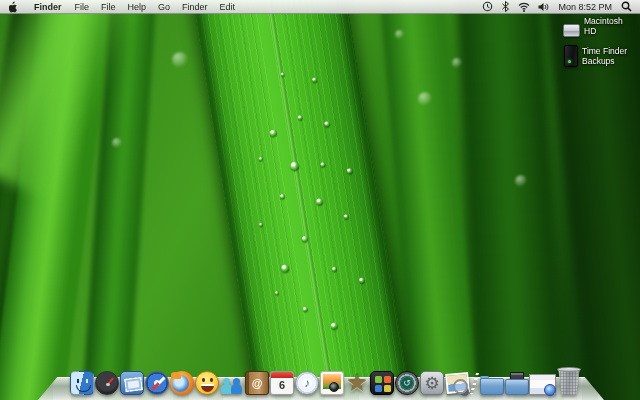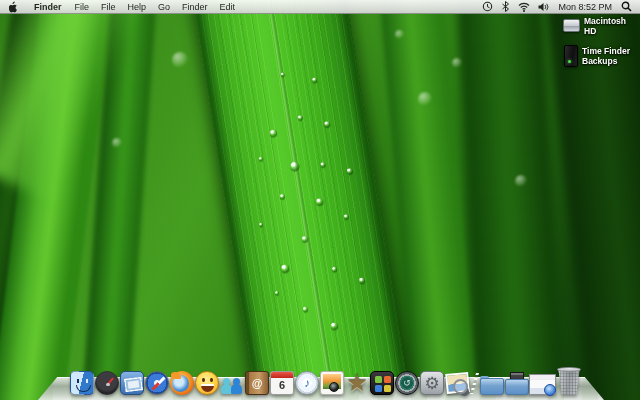--- a/index.html
+++ b/index.html
@@ -50,21 +50,21 @@
   .apple { padding:0 8px 0 9px; display:flex; align-items:center; }
   .mb-item { padding:16px 6px; line-height:14px; }
   .mb-item.app { font-weight:bold; padding:0 7px; }
   .mb-right { margin-left:auto; display:flex; align-items:center; height:100%; }
   .st-ic { padding:0 4px; display:flex; align-items:center; }
   .clock { padding:0 5px; white-space:nowrap; }
   .spot { padding:0 8px 0 4px; display:flex; align-items:center; }
 
   
   .dsk-icons { position:absolute; top:15px; right:6px; z-index:20; }
-  .dsk-item { display:flex; align-items:center; margin-bottom:8px;font-weight:bold; }
+  .dsk-item { display:flex; align-items:flex-end; margin-bottom:8px; }
   .dsk-item .ic { flex:0 0 auto; margin-right:4px; }
   .dsk-label { color:#fff; font-size:8.5px; line-height:1.15; max-width:50px;
     text-shadow:0 1px 2px rgba(0,0,0,.9), 0 0 3px rgba(0,0,0,.7); padding-top:2px; }
   .hd-ic { width:17px; height:13px; border-radius:2px;
     background:linear-gradient(#f2f3f5,#c2c6cc 55%,#9aa0a8 56%,#d4d8dd);
     border:1px solid #6a7077; box-shadow:0 1px 2px rgba(0,0,0,.5); }
   .tm-ic { width:14px; height:22px; border-radius:2px; margin-left:1px;
     background:linear-gradient(100deg,#2a2a2c,#0f0f10 60%,#222);
     border:1px solid #000; position:relative; box-shadow:0 1px 3px rgba(0,0,0,.6); }
   .tm-ic::after { content:''; position:absolute; left:3px; bottom:3px; width:3px; height:3px;

